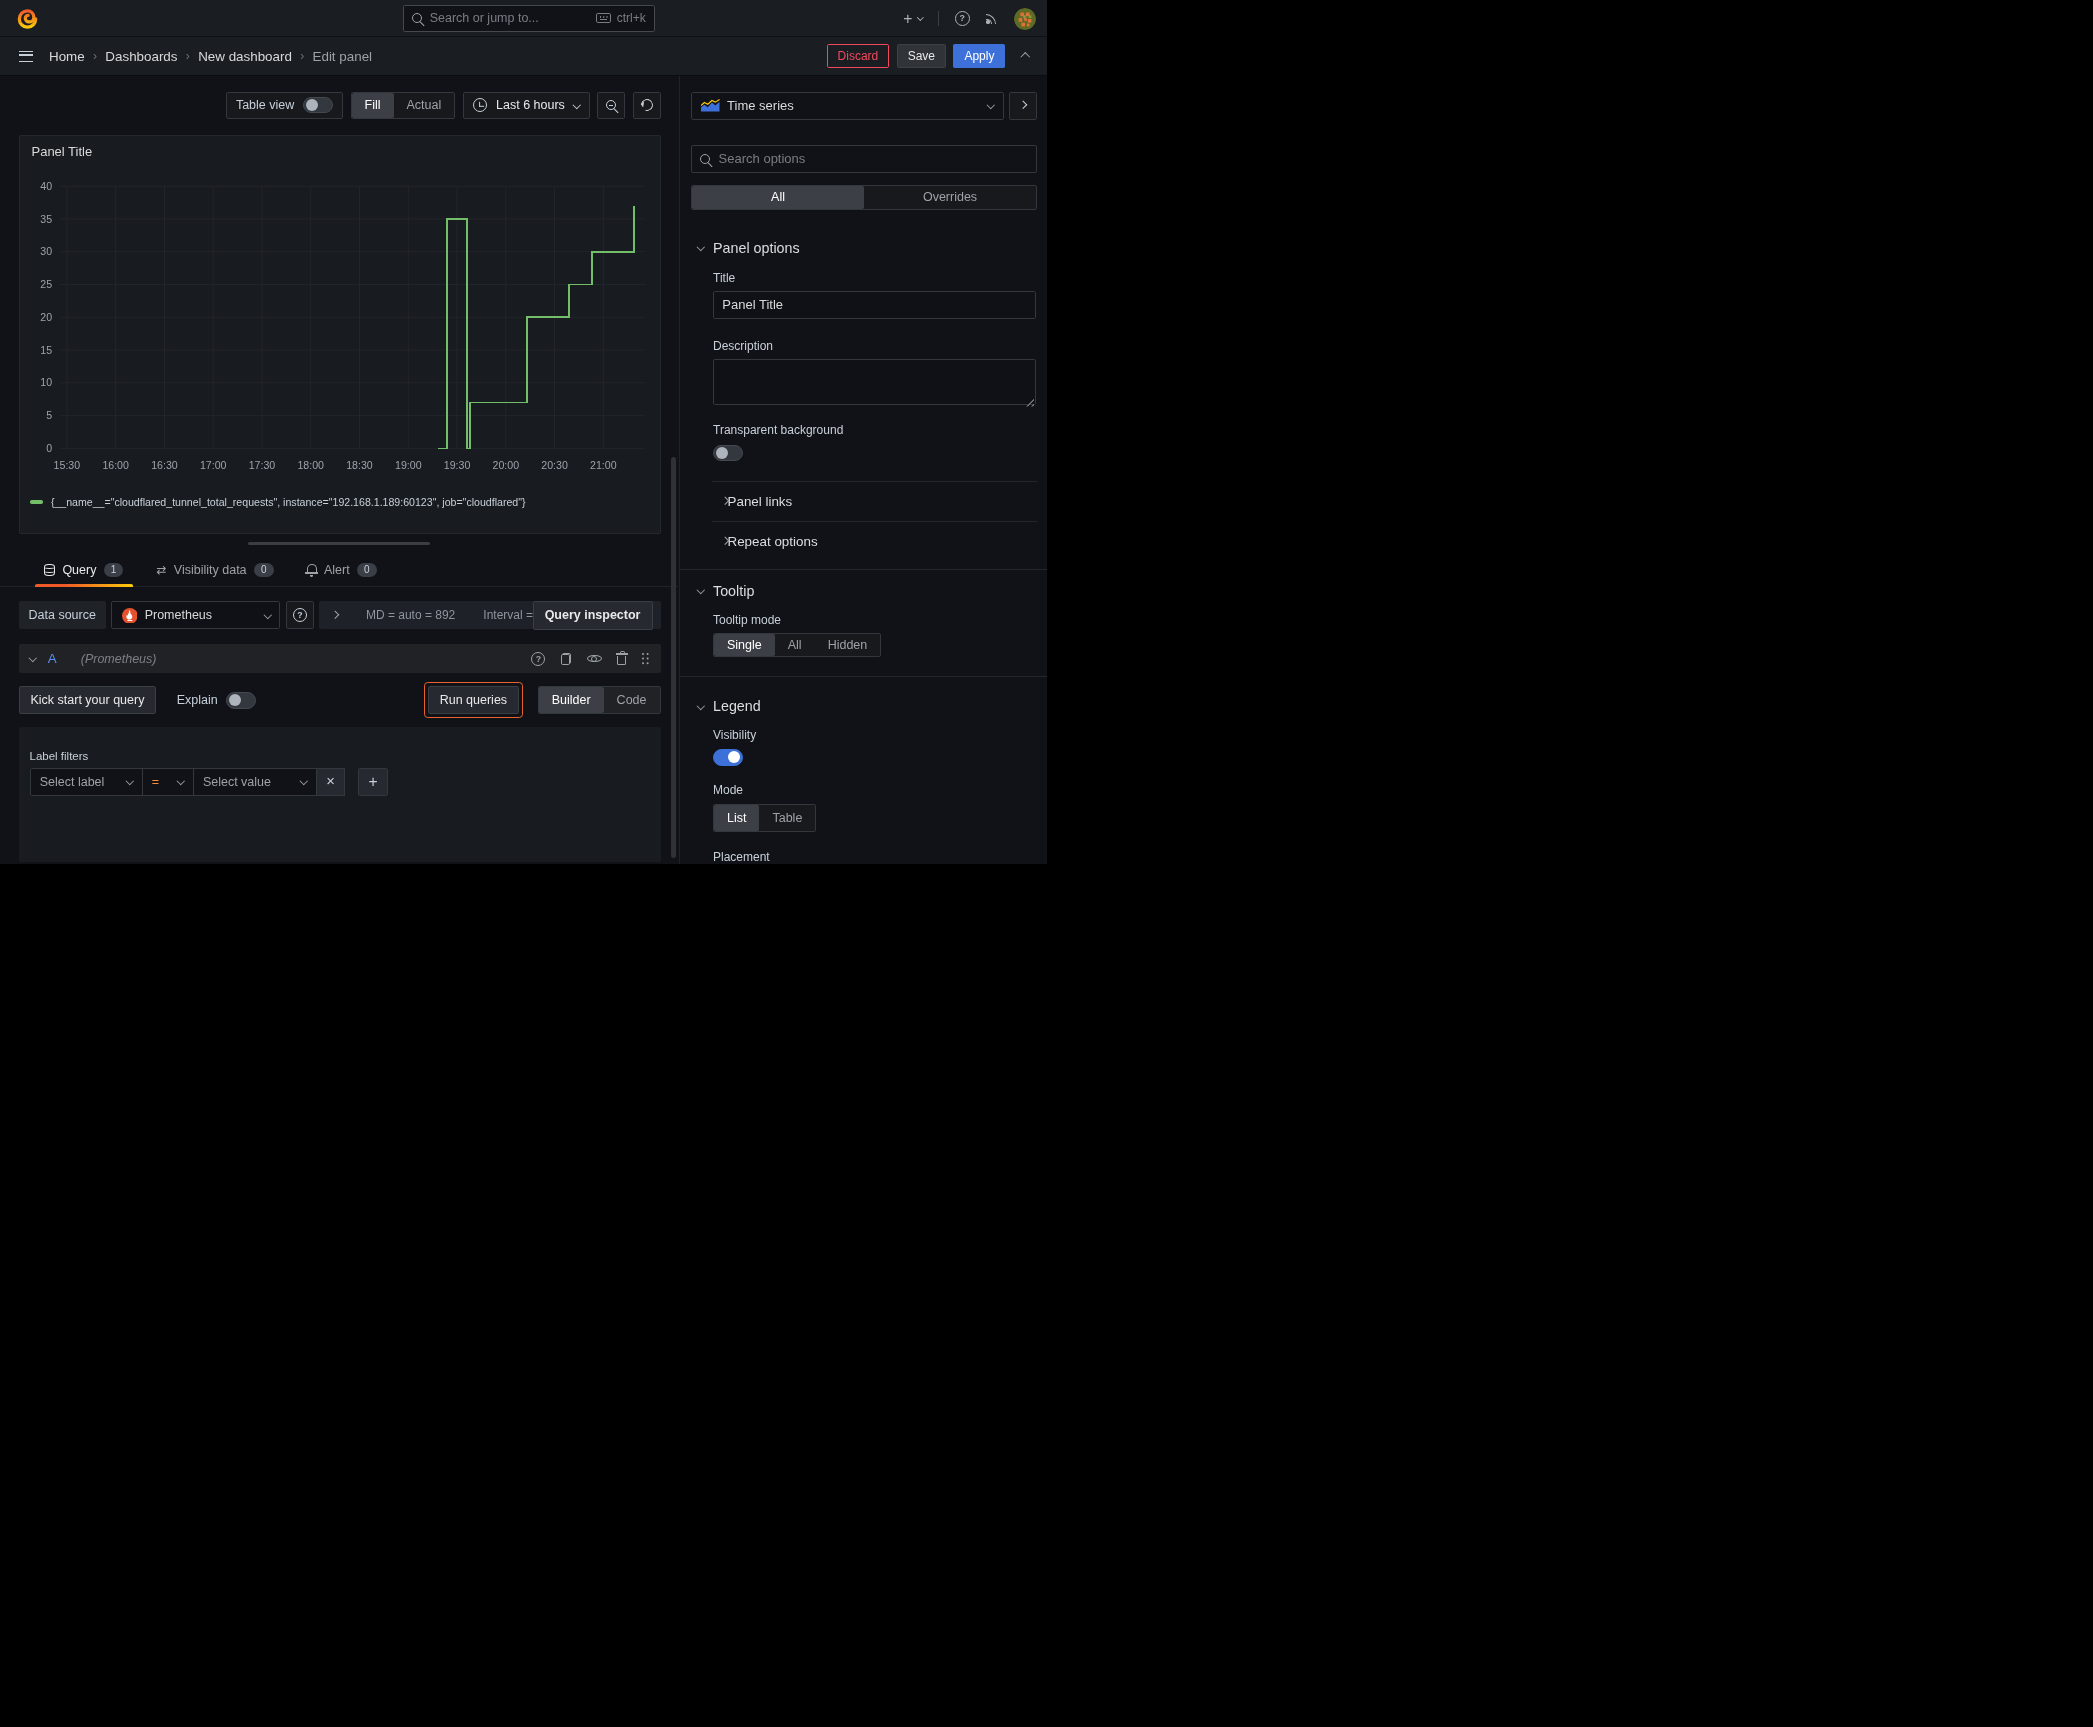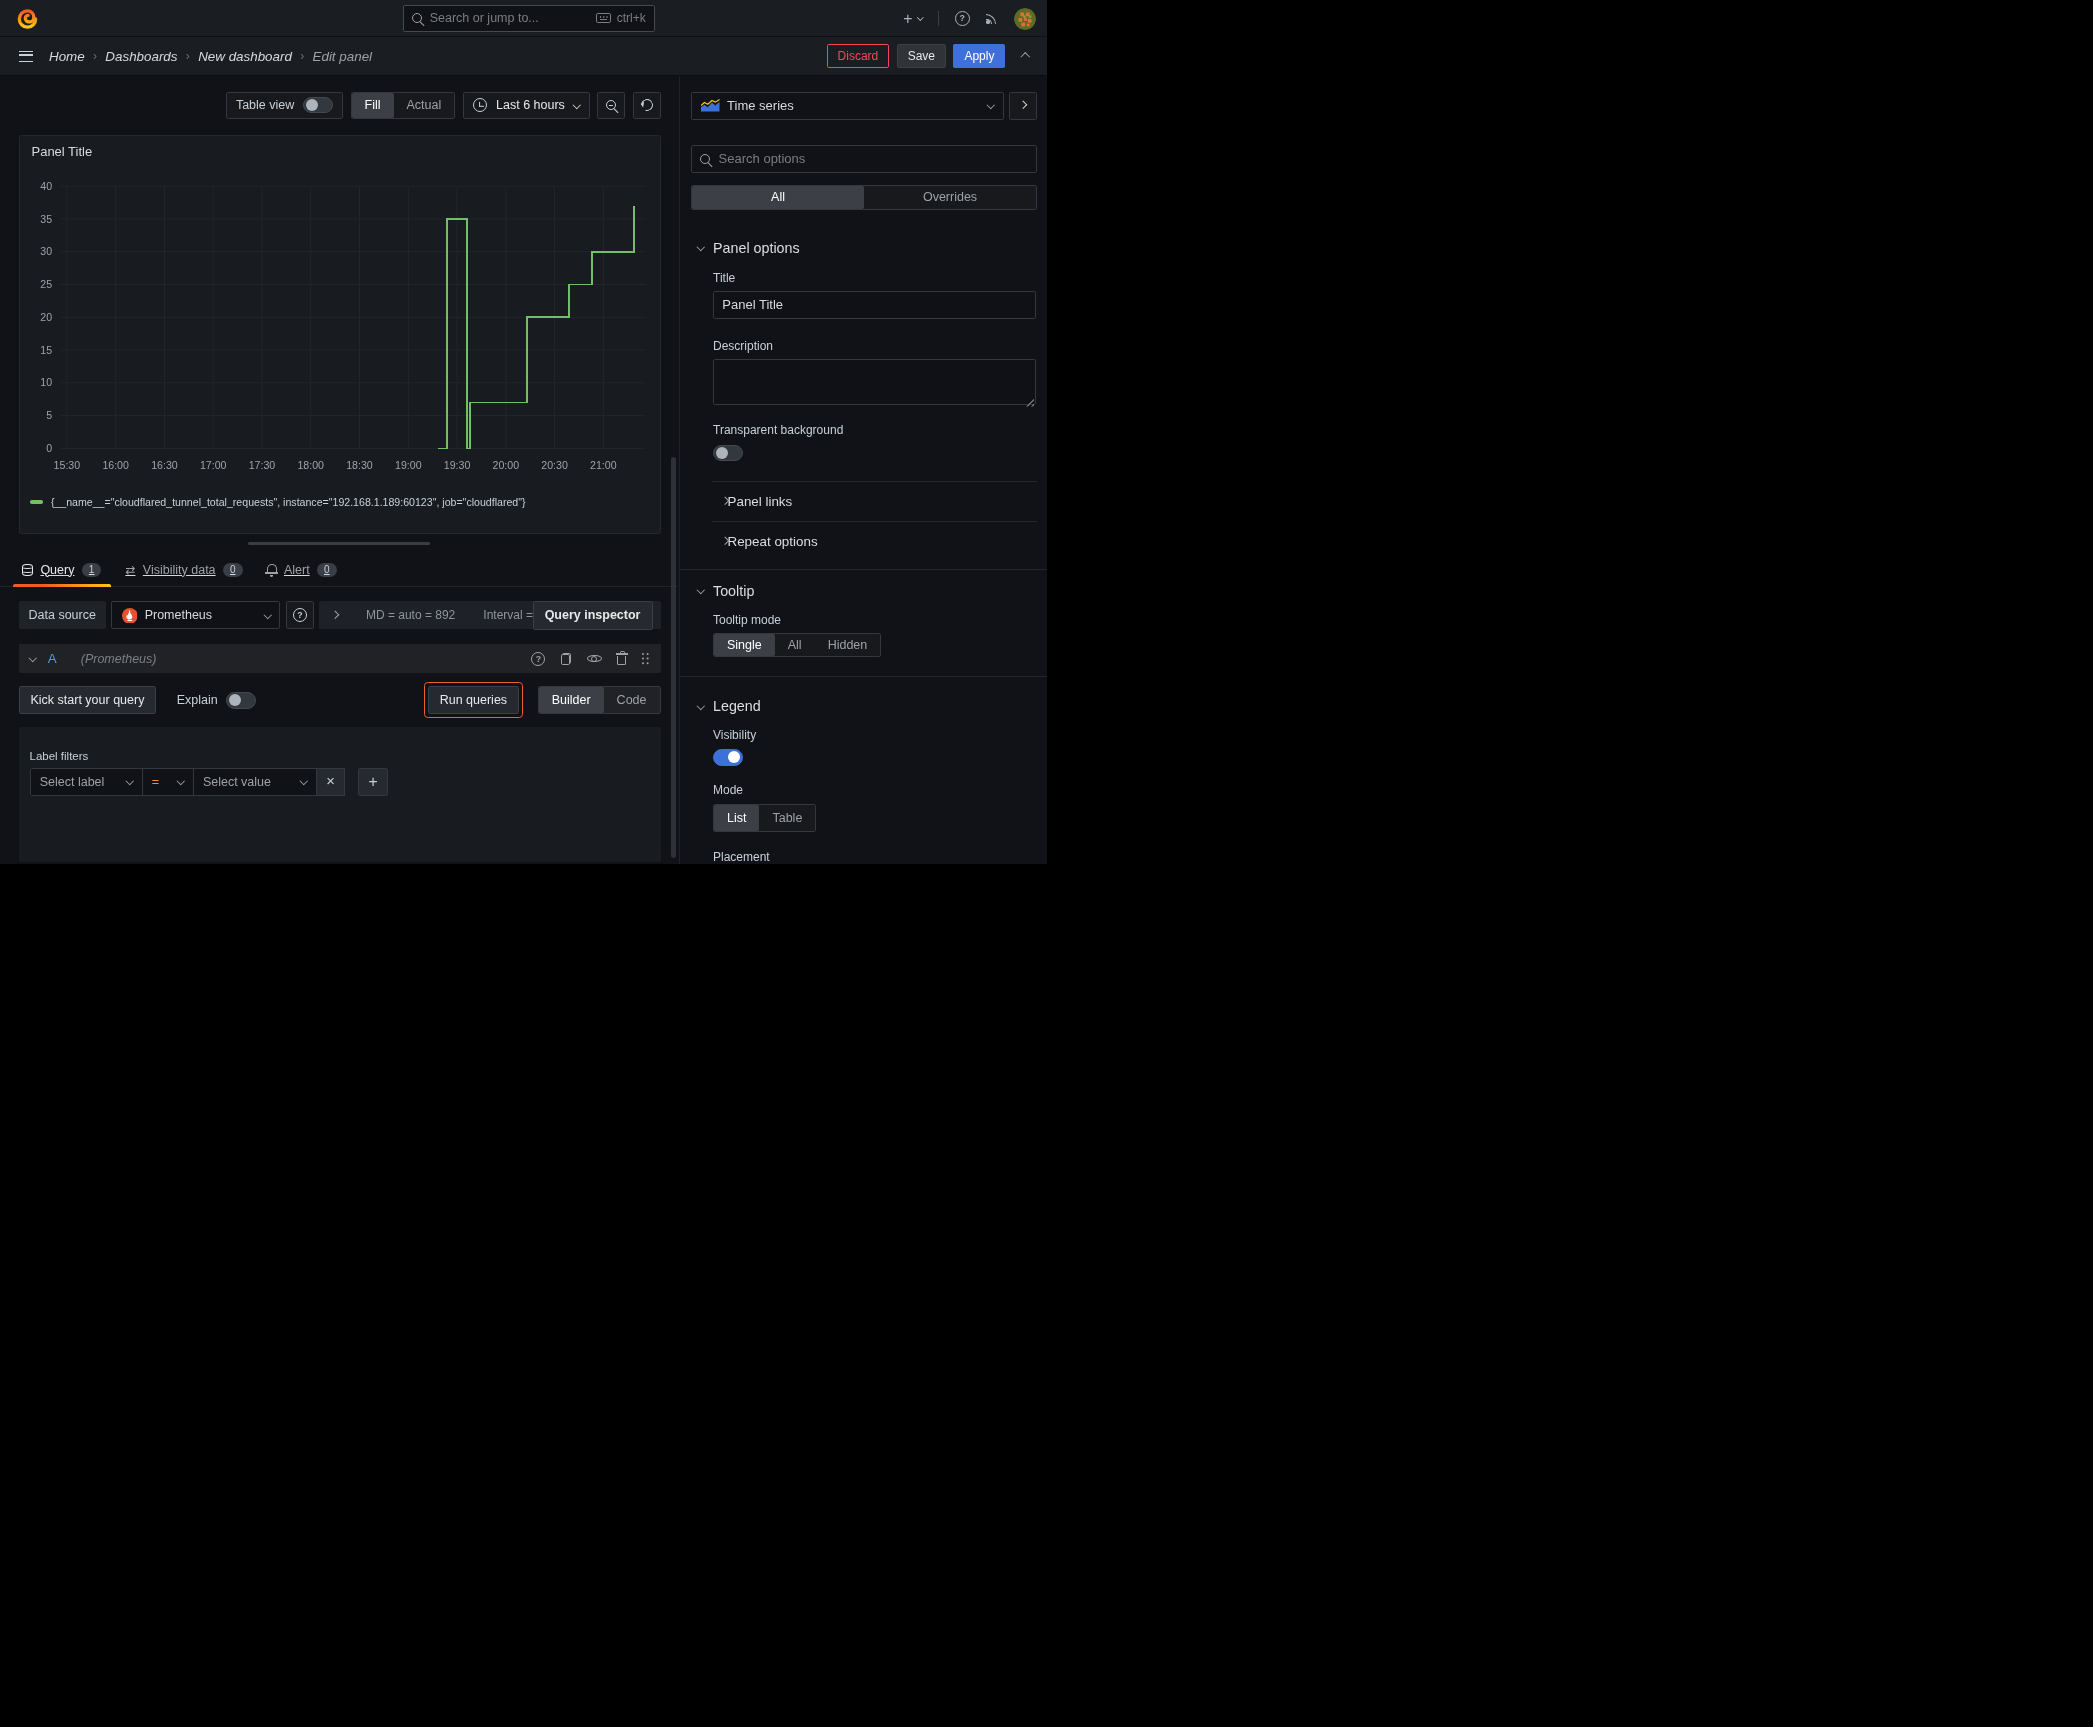--- a/index.html
+++ b/index.html
@@ -115,41 +115,41 @@
   .search-box input::placeholder { color:#787d84; }
   .search-box .short { display:flex; align-items:center; gap:5.5px; color:#787d84; font-size:12px; }
   #topbar-right { position:absolute; right:11px; top:0; height:37px; display:flex; align-items:center; gap:15.7px; color:#aeb4bc; }
   #topbar-right .vdiv { width:0.9px; height:14.8px; background:#3a3e45; }
   .avatar { width:22px; height:22px; border-radius:50%; overflow:hidden; flex:none; }
 
   
   #crumbbar { position:absolute; top:37px; left:0; right:0; height:39px; background:#1a1d22;
               display:flex; align-items:center; padding:0 18.5px; border-bottom:0.9px solid #0c0d10; }
   #breadcrumb { display:flex; align-items:center; gap:8.3px; margin-left:15.7px; font-size:13.4px; }
-  #breadcrumb .crumb { color:#d8d9da; cursor:pointer;font-style:italic; }
+  #breadcrumb .crumb { color:#d8d9da; cursor:pointer; }
   #breadcrumb .crumb.current { color:#9da2a8; cursor:default; }
   #breadcrumb .sep { color:#6b7076; font-size:12px; }
   #crumb-actions { margin-left:auto; display:flex; align-items:center; gap:7.4px; }
 
   
   #main { position:absolute; top:76px; left:0; width:678px; bottom:0; }
   #main-toolbar { display:flex; justify-content:flex-end; align-items:center; gap:7.4px; margin:15.7px 17.5px 0; height:27px; }
   .tool-box { display:flex; align-items:center; gap:9.2px; height:27px; border:0.9px solid #33373e; border-radius:1.8px;
               padding:0 9.2px; color:#c7d0d9; font-size:12.5px; background:#17191d; cursor:pointer; }
   .icon-btn { width:28px; height:27px; border:0.9px solid #33373e; border-radius:1.8px; background:#17191d;
               display:flex; align-items:center; justify-content:center; color:#c7d0d9; cursor:pointer; }
 
   #panel { margin:16.6px 17.5px 0 18.5px; height:399px; background:#181b1f; border:0.9px solid #25272e; border-radius:1.8px; padding:0 9.2px; }
   #panel-title { height:28px; display:flex; align-items:center; padding:1.8px 2.8px 0; font-size:13px; color:#d8d9da; }
   #chart-legend { display:flex; align-items:center; gap:7.4px; padding:3.7px 1.8px 0; font-size:10.6px; color:#c7d0d9; }
   #chart-legend .swatch { width:13px; height:3.7px; border-radius:1.8px; background:#73bf69; flex:none; }
 
   #drag-handle { width:182px; height:3.7px; border-radius:1.8px; background:#3a3e44; margin:7.4px auto 0; cursor:row-resize; }
 
-  #tabs-row { display:flex; gap:2px; align-items:stretch; height:33px; margin-top:8.3px; padding-left:11px; border-bottom:0.9px solid #1f2228;text-decoration:underline; }
+  #tabs-row { display:flex; gap:11px; align-items:stretch; height:33px; margin-top:8.3px; padding-left:33px; border-bottom:0.9px solid #1f2228; }
   .tab { display:flex; align-items:center; gap:7.4px; padding:0 11px; color:#9da2a8; position:relative; font-size:12.5px; cursor:pointer; }
   .tab.active { color:#e7e9ea; }
   .tab.active::after { content:''; position:absolute; left:1.8px; right:1.8px; bottom:-0.9px; height:2.8px;
                        border-radius:1.8px 1.8px 0 0; background:linear-gradient(90deg,#f05a28 30%,#fbca0a 99%); }
   .badge { background:#3a3e46; color:#cdd2d8; border-radius:9.2px; font-size:10px; padding:1.4px 7px; }
 
   #ds-row { display:flex; align-items:stretch; gap:5.5px; margin:14.8px 17.5px 0 18.5px; height:28px; }
   .chip { display:flex; align-items:center; padding:0 10px; background:#1f2227; border-radius:1.8px; color:#c7d0d9; font-size:12.5px; }
   #ds-select { width:169px; }
   #ds-strip { flex:1; background:#1e2127; border-radius:1.8px; display:flex; align-items:center; gap:28px;

